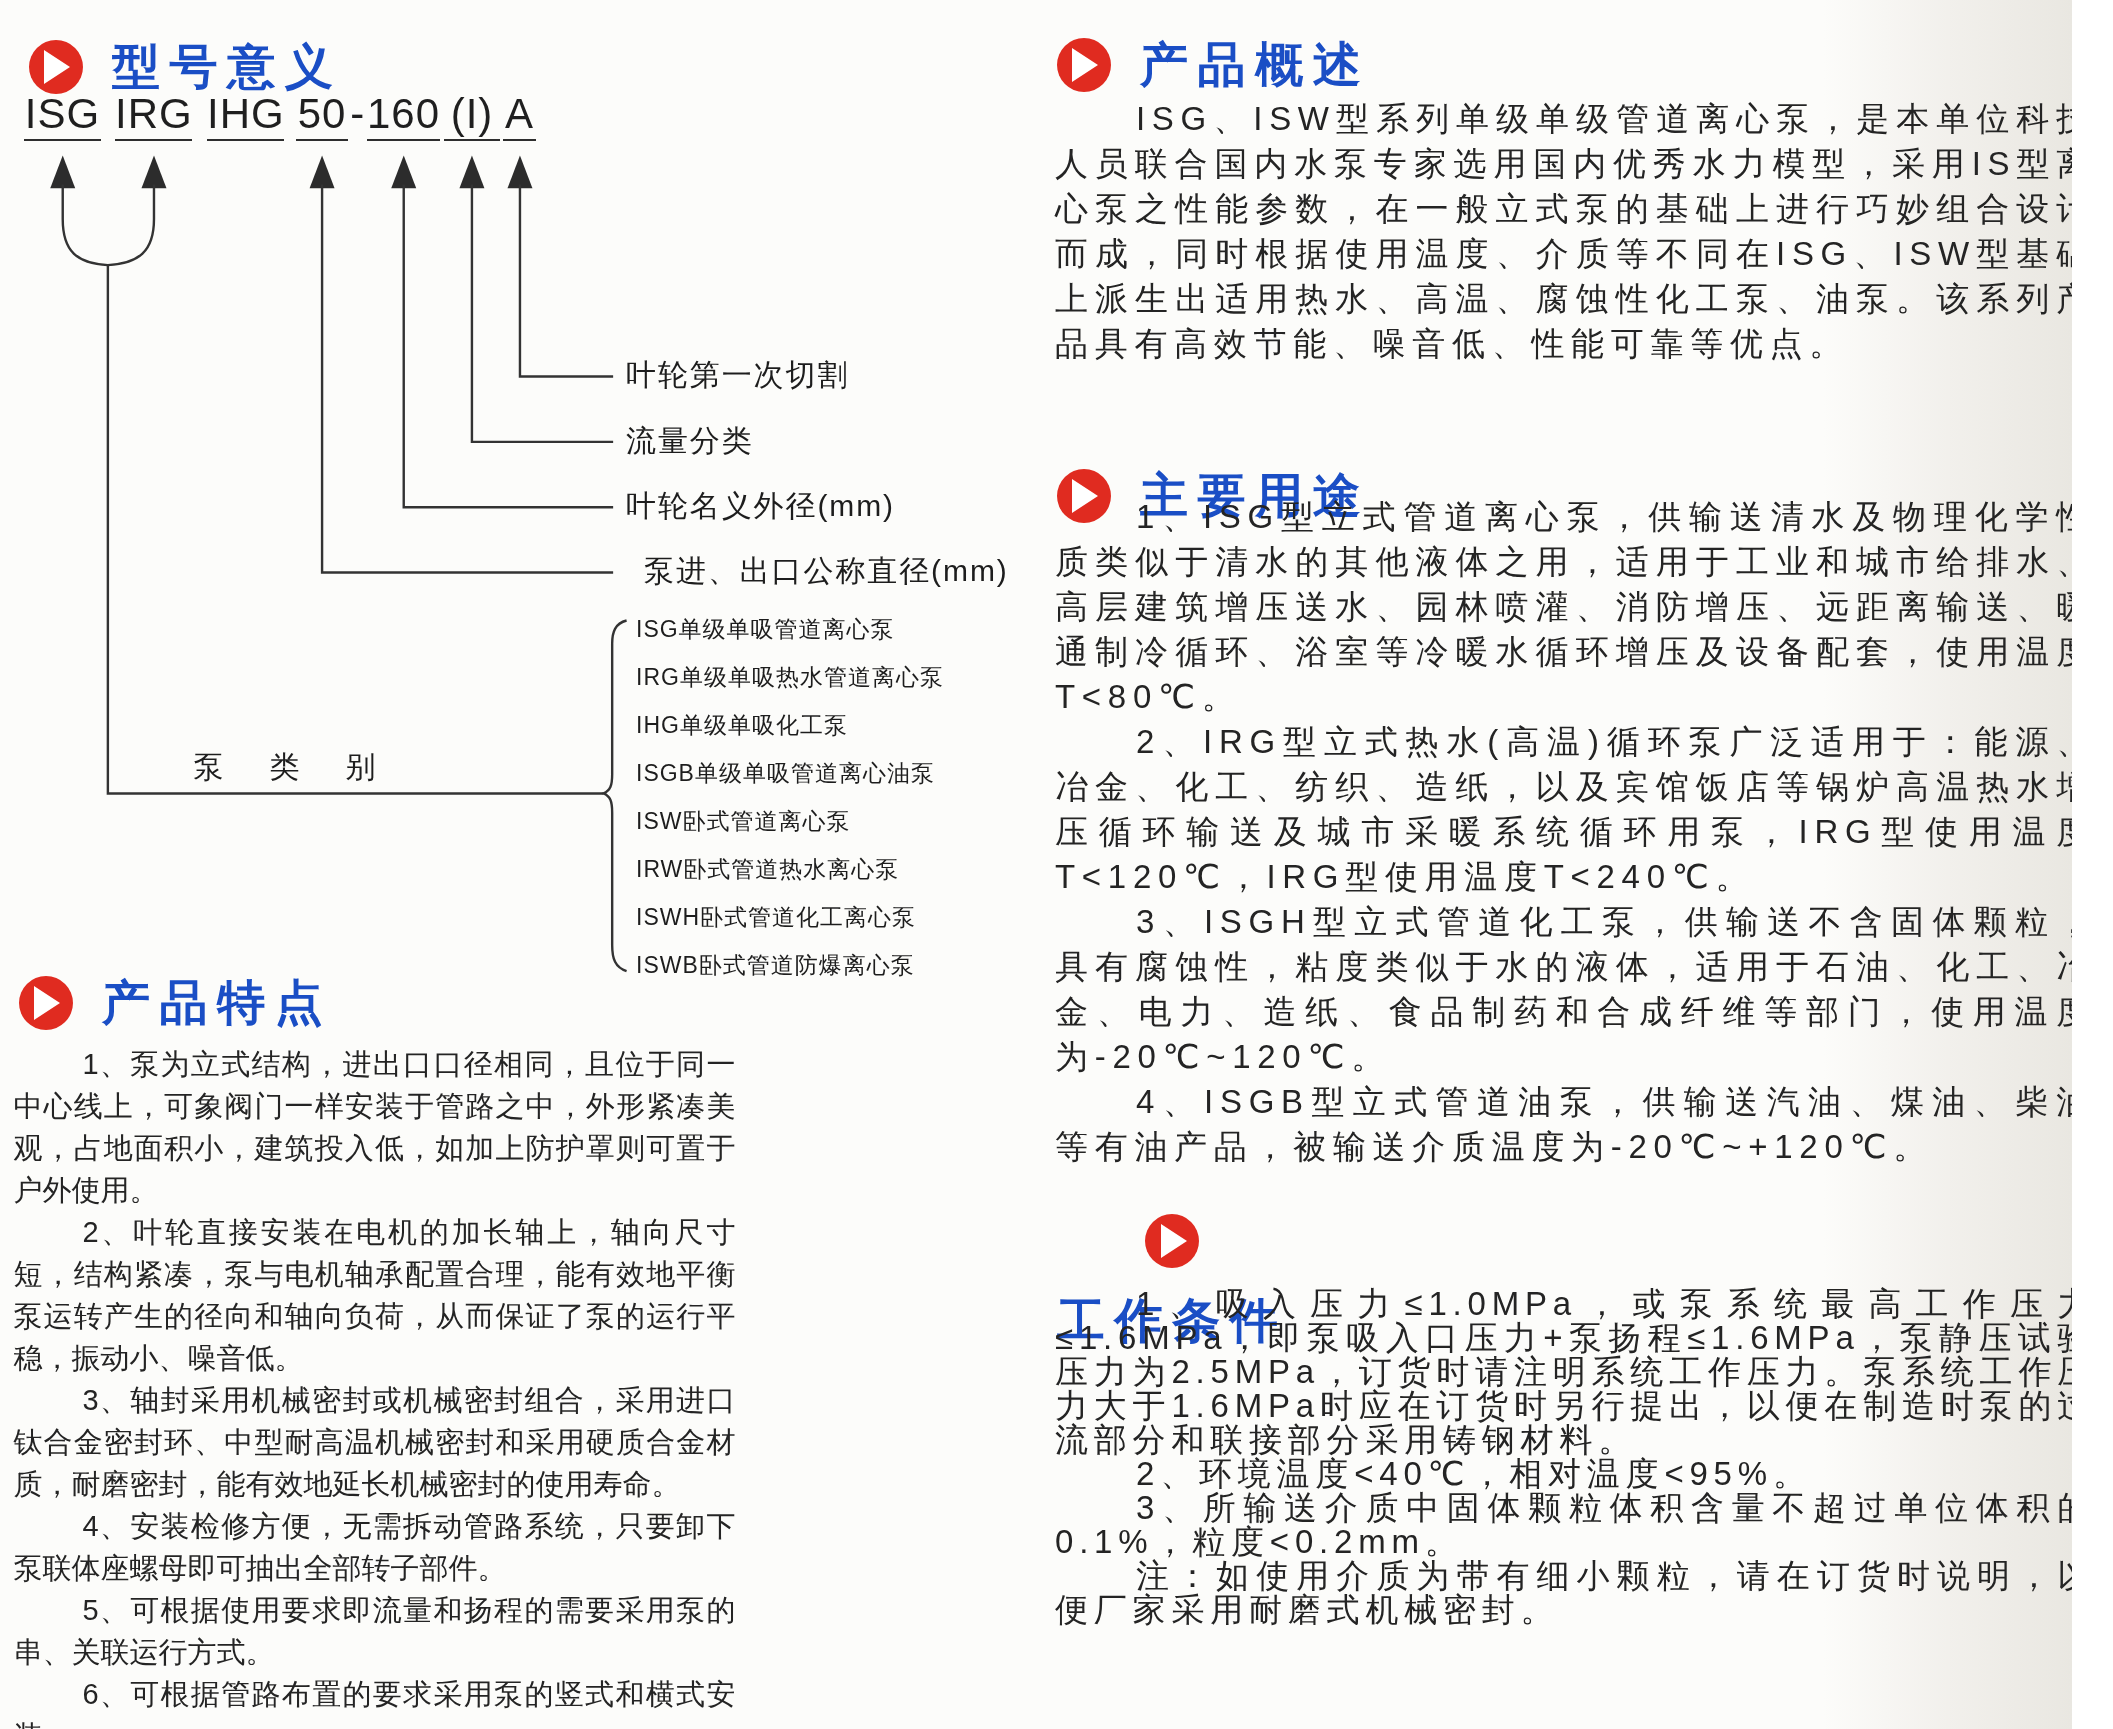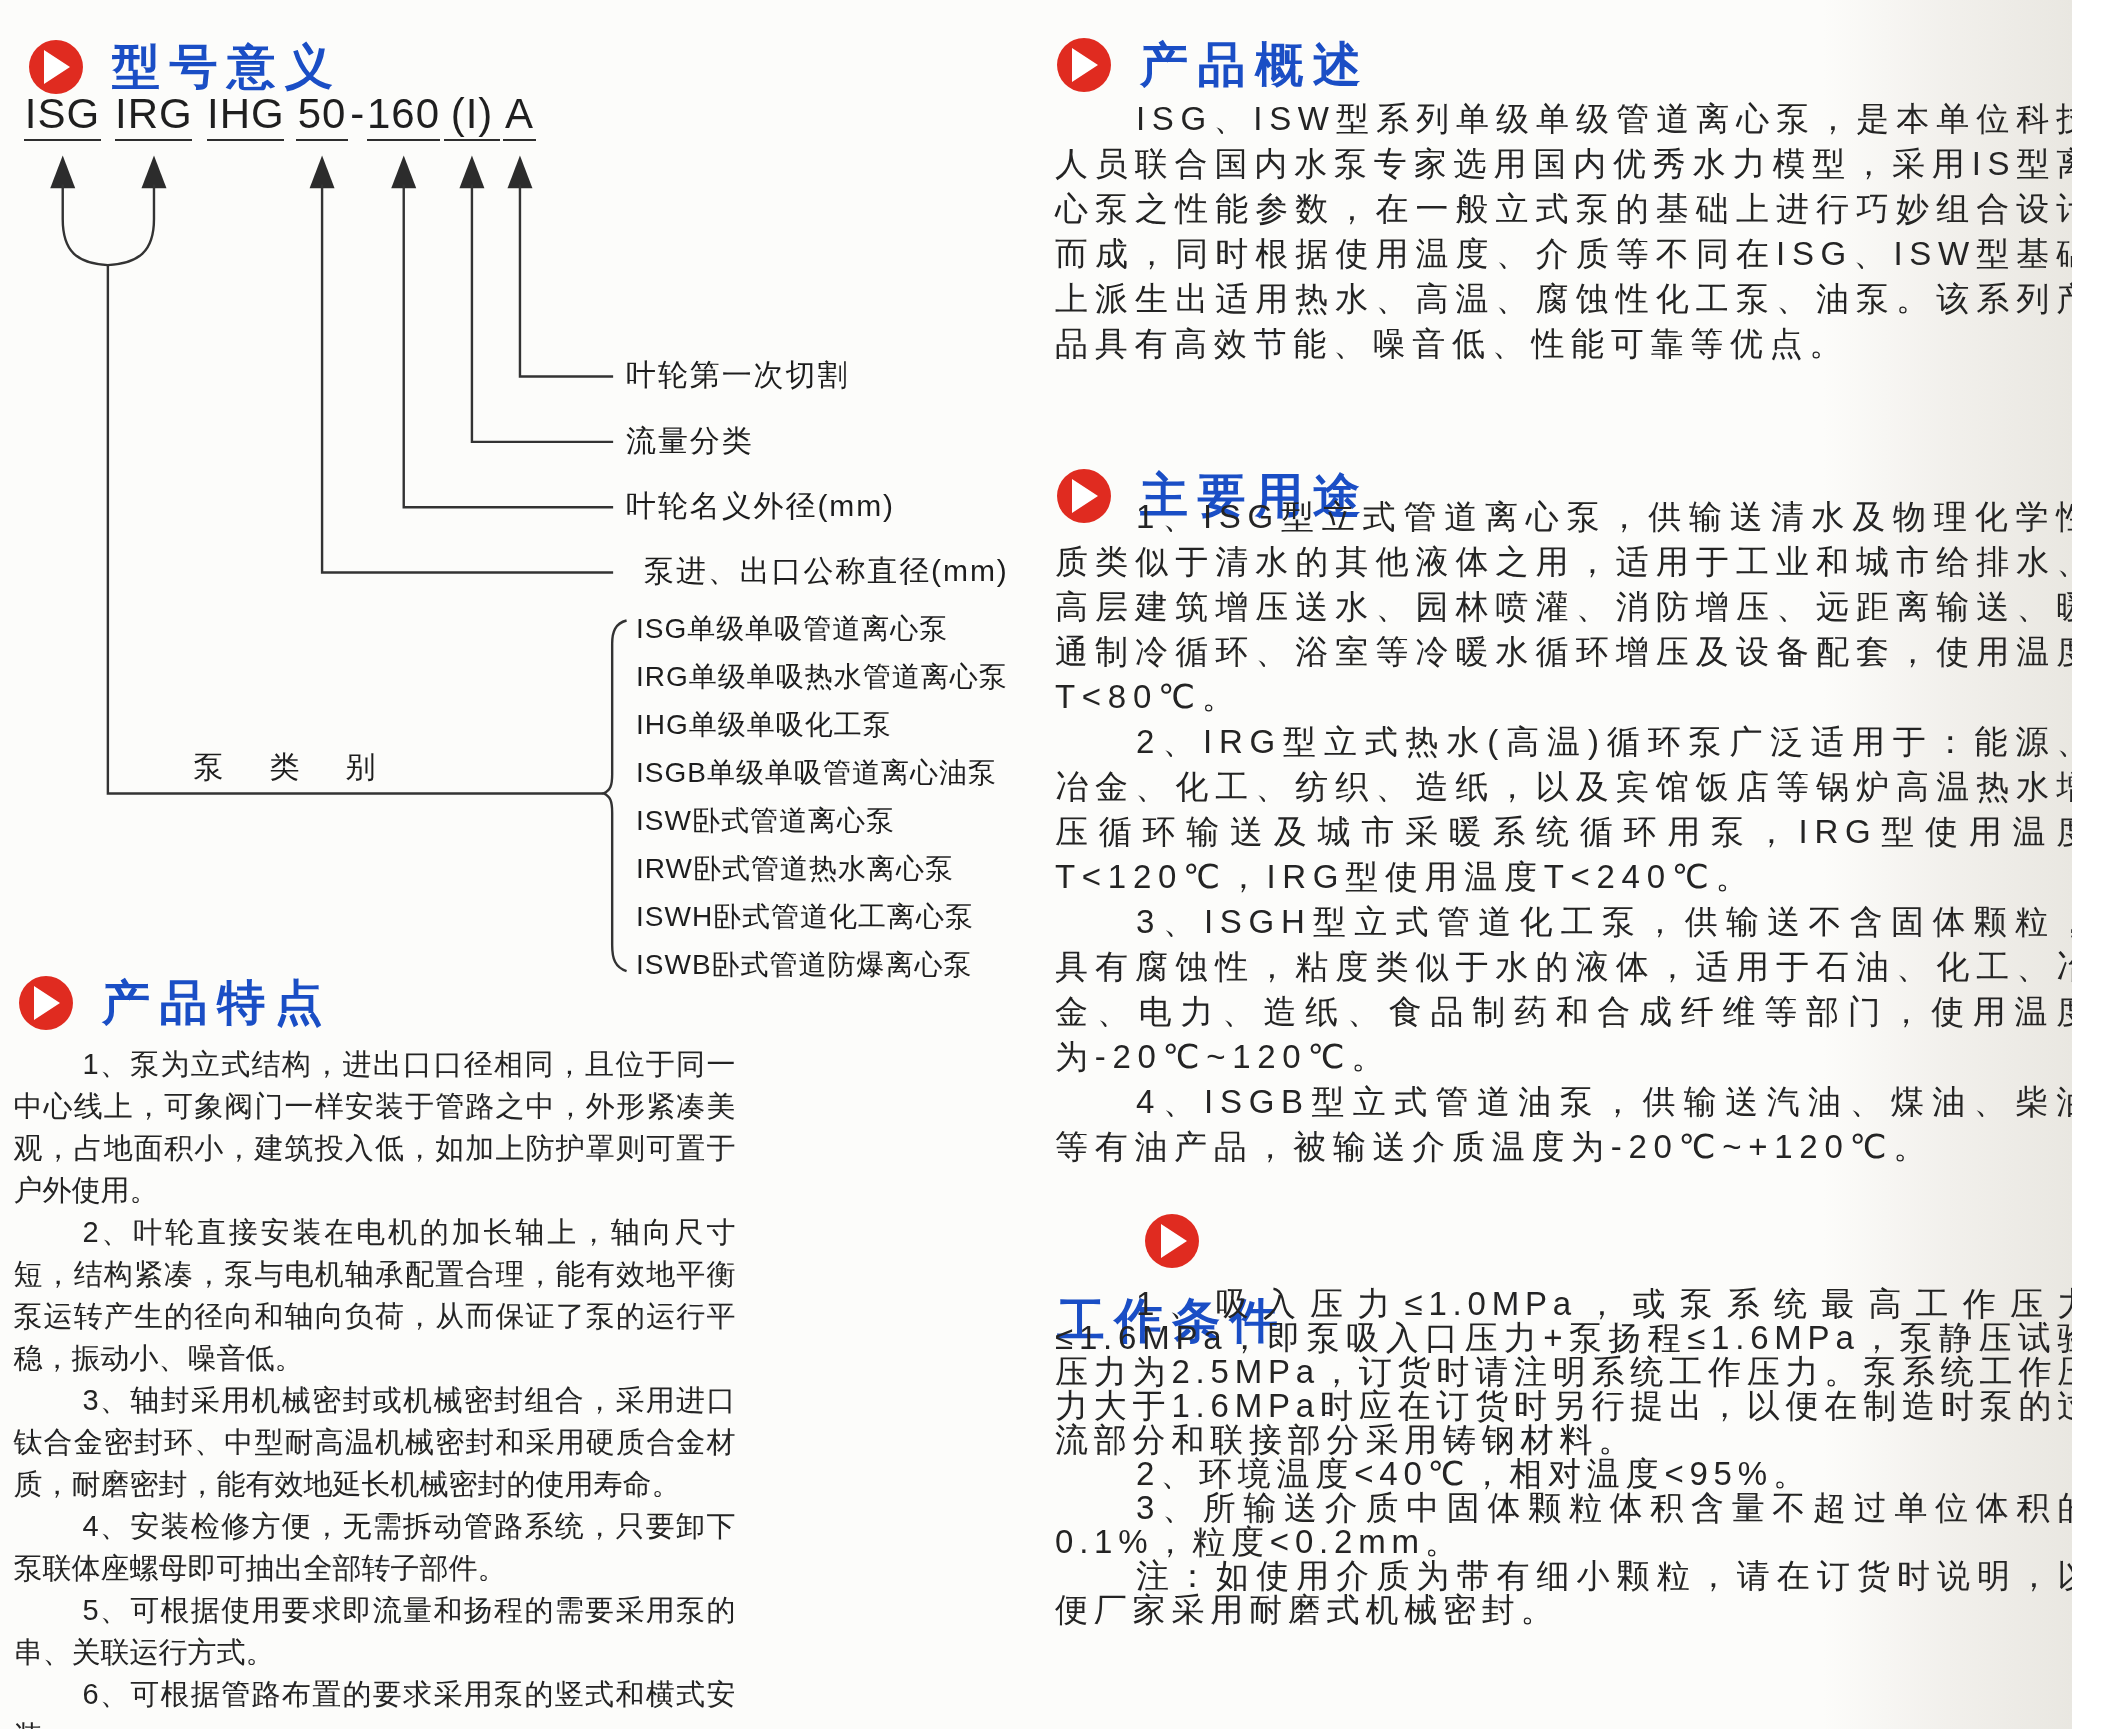--- a/index.html
+++ b/index.html
@@ -30,21 +30,21 @@
 
   #diagram-lines { position:absolute; left:0; top:0; width:1038px; height:999px; }
 
   .callout { position:absolute; left:626px; font-size:30px; letter-spacing:1.9px; color:#1d1d1d; white-space:nowrap; }
   #callout-0 { top:355px; } #callout-1 { top:421px; } #callout-2 { top:486px; } #callout-3 { top:551px;margin-left:18px; }
 
   .category-label { position:absolute; left:125px; top:747px; width:365px; text-align:center;
     font-size:30px; letter-spacing:46px; color:#1d1d1d; white-space:nowrap; }
 
   .pump-list { position:absolute; left:636px; top:605px; }
-  .pump-item { font-size:28px; line-height:48px; letter-spacing:1px; color:#1d1d1d; white-space:nowrap; }
+  .pump-item { font-size:23px; line-height:48px; letter-spacing:1px; color:#1d1d1d; white-space:nowrap; }
 
   
   .features-text { position:absolute; left:13.4px; top:1043px; width:722px;
     font-size:29px; line-height:42px; text-align:justify; color:#242424; }
   .features-text p { margin:0; text-indent:69px; }
 
   .rcol-text { position:absolute; left:1055px; width:1041px; font-size:33px; line-height:45px;
     letter-spacing:6.7px; text-align:justify; color:#242424; }
   .rcol-text p { margin:0; text-indent:81px; }
   .overview-text  { top:96px; }

